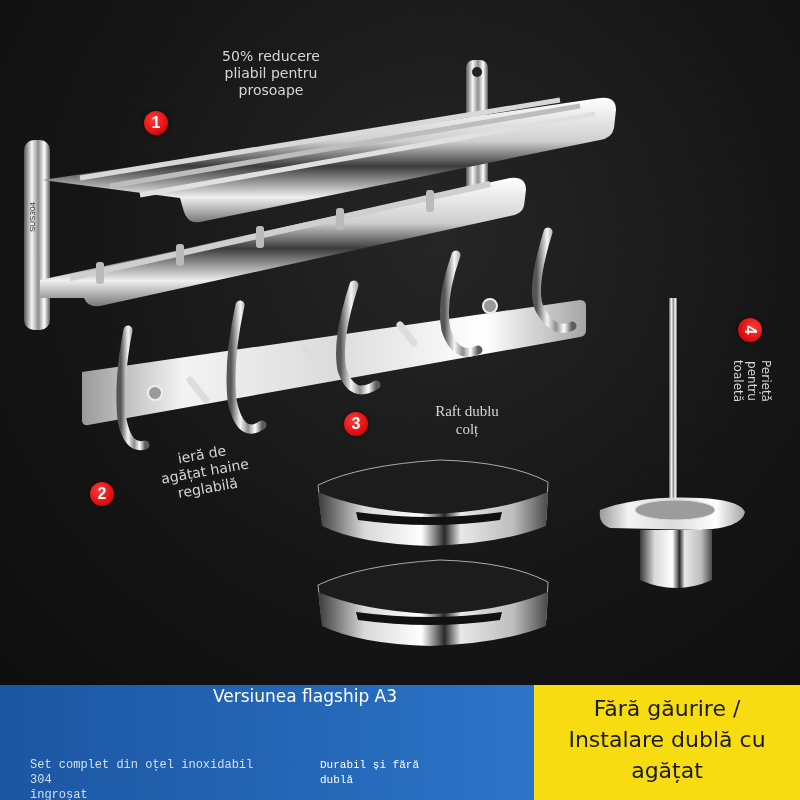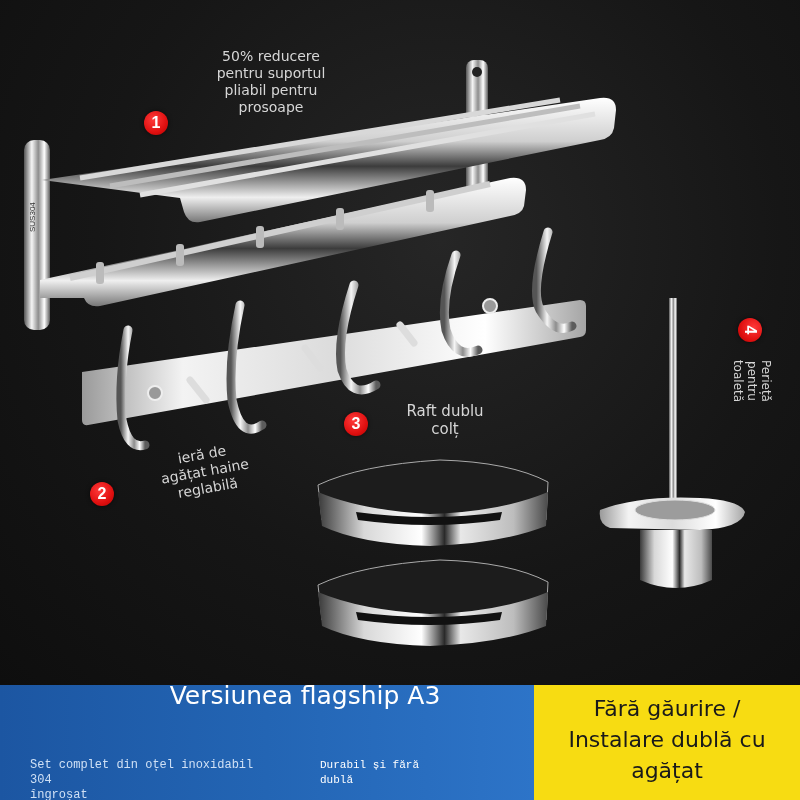--- a/index.html
+++ b/index.html
@@ -34,21 +34,21 @@
   .banner-blue {
     position: absolute; left: 0; top: 0; width: 534px; height: 115px;
     background: linear-gradient(90deg, #1c56a2 0%, #2365b4 50%, #2d74c8 100%);
   }
   .banner-yellow {
     position: absolute; left: 534px; top: 0; width: 266px; height: 120px;
     background: #f7dc12;
   }
   .banner-title {
     position: absolute; left: 0; width: 610px; text-align: center; color: #fff;
-    font-size: 25px; line-height: 30px;
+    font-size: 17px; line-height: 30px;
   }
   .banner-sub {
     position: absolute; color: #cfe0f5; text-align: left; font-size: 12px; line-height: 15px; font-family: Liberation Mono, monospace;
   }
   .yellow-text {
     position: absolute; left: 0; top: 8px; width: 266px; text-align: center; color: #1a1a1a;
     font-size: 22px; line-height: 31px;
   }
 </style>
 </head>
@@ -144,32 +144,31 @@
     <path d="M640 530 L712 530 L712 580 Q676 596 640 580 Z" fill="url(#cup)"></path>
   </svg>
 
   <div class="badge" style="left:144px;top:111px;">1</div>
   <div class="badge" style="left:90px;top:482px;">2</div>
   <div class="badge" style="left:344px;top:412px;">3</div>
   <div class="badge rotated" style="left:738px;top:318px;">4</div>
 
   <div class="label" style="left:196px;top:48px;width:150px;">
     <div>50% reducere</div>
-    <div>pentru suportul</div>
     <div>pliabil pentru</div>
     <div>prosoape</div>
   </div>
 
   <div class="label" style="left:140px;top:446px;width:130px;transform:rotate(-10deg);font-size:14px;">
     <div>ieră de</div>
     <div>agățat haine</div>
     <div>reglabilă</div>
   </div>
 
-  <div class="label" style="left:390px;top:402px;width:110px;font-size:15px;">
+  <div class="label" style="left:412px;top:402px;width:110px;font-size:15px;font-family:Liberation Serif, serif;">
     <div>Raft dublu</div>
     <div>colț</div>
   </div>
 
   <div class="label" style="left:712px;top:360px;width:80px;font-size:12px;line-height:14px;transform:rotate(90deg);transform-origin:center;">
     <div>Periețǎ</div>
     <div>pentru</div>
     <div>toaletă</div>
   </div>
 </div>

